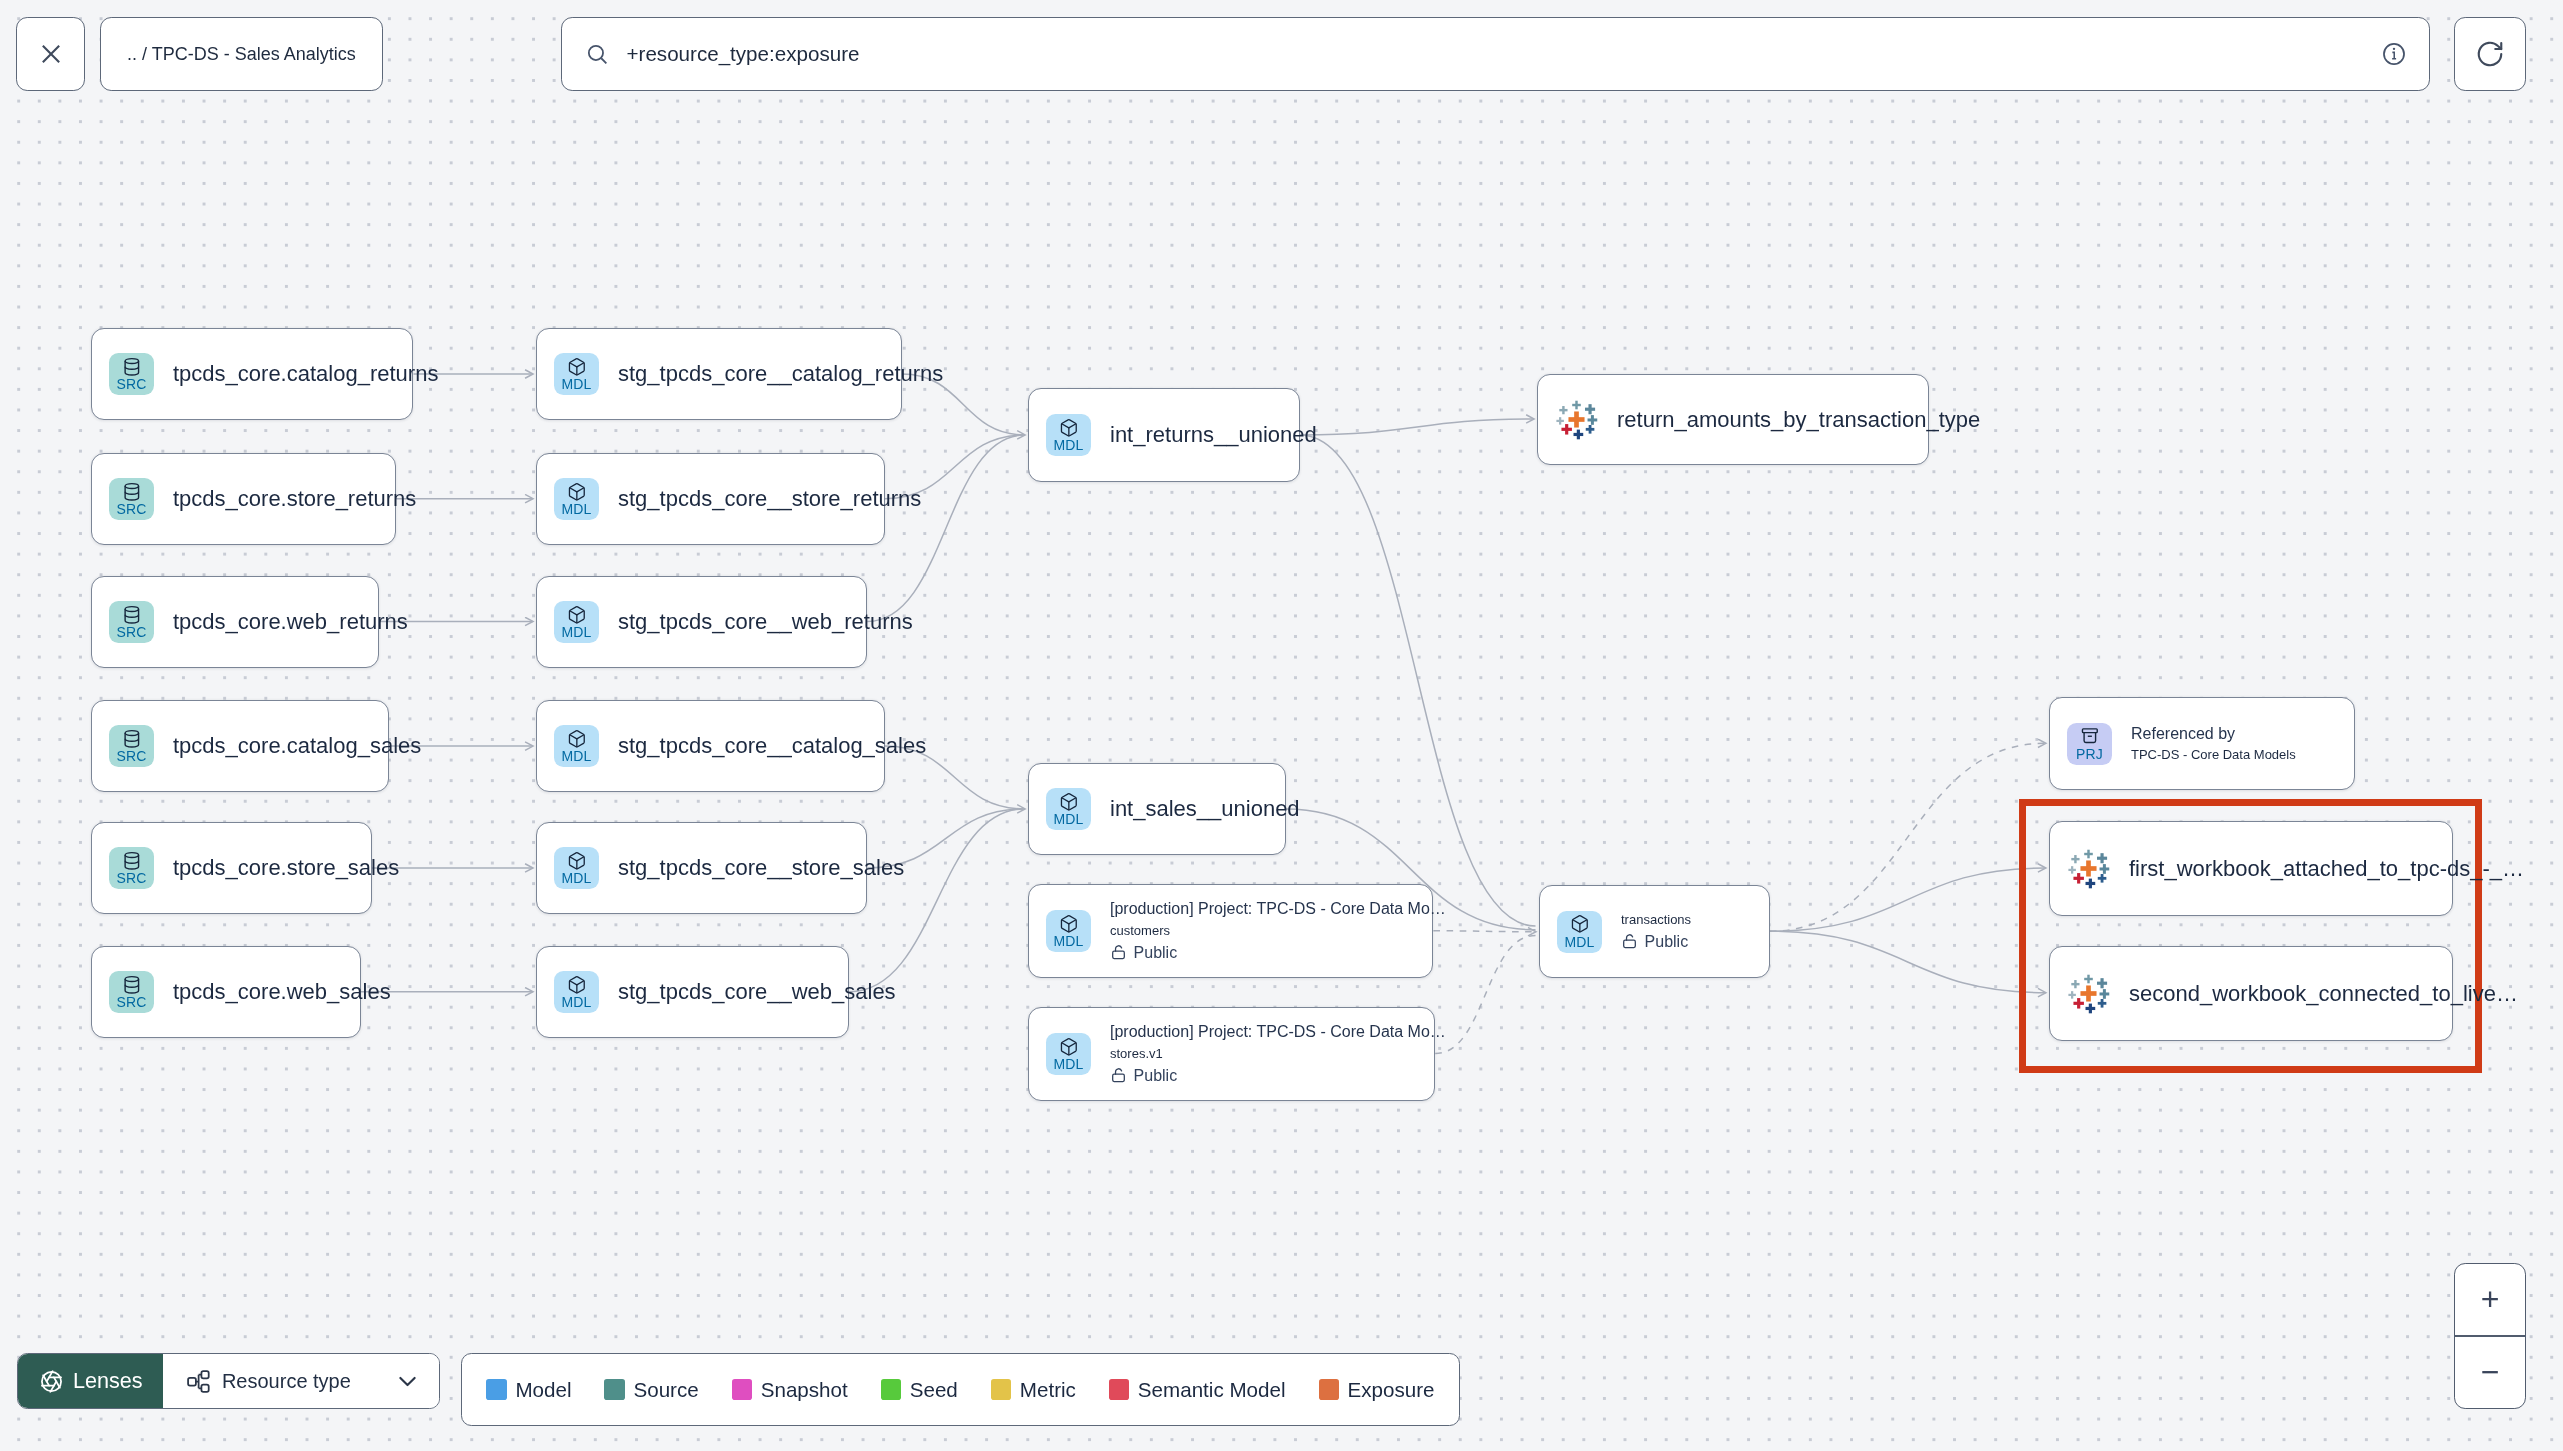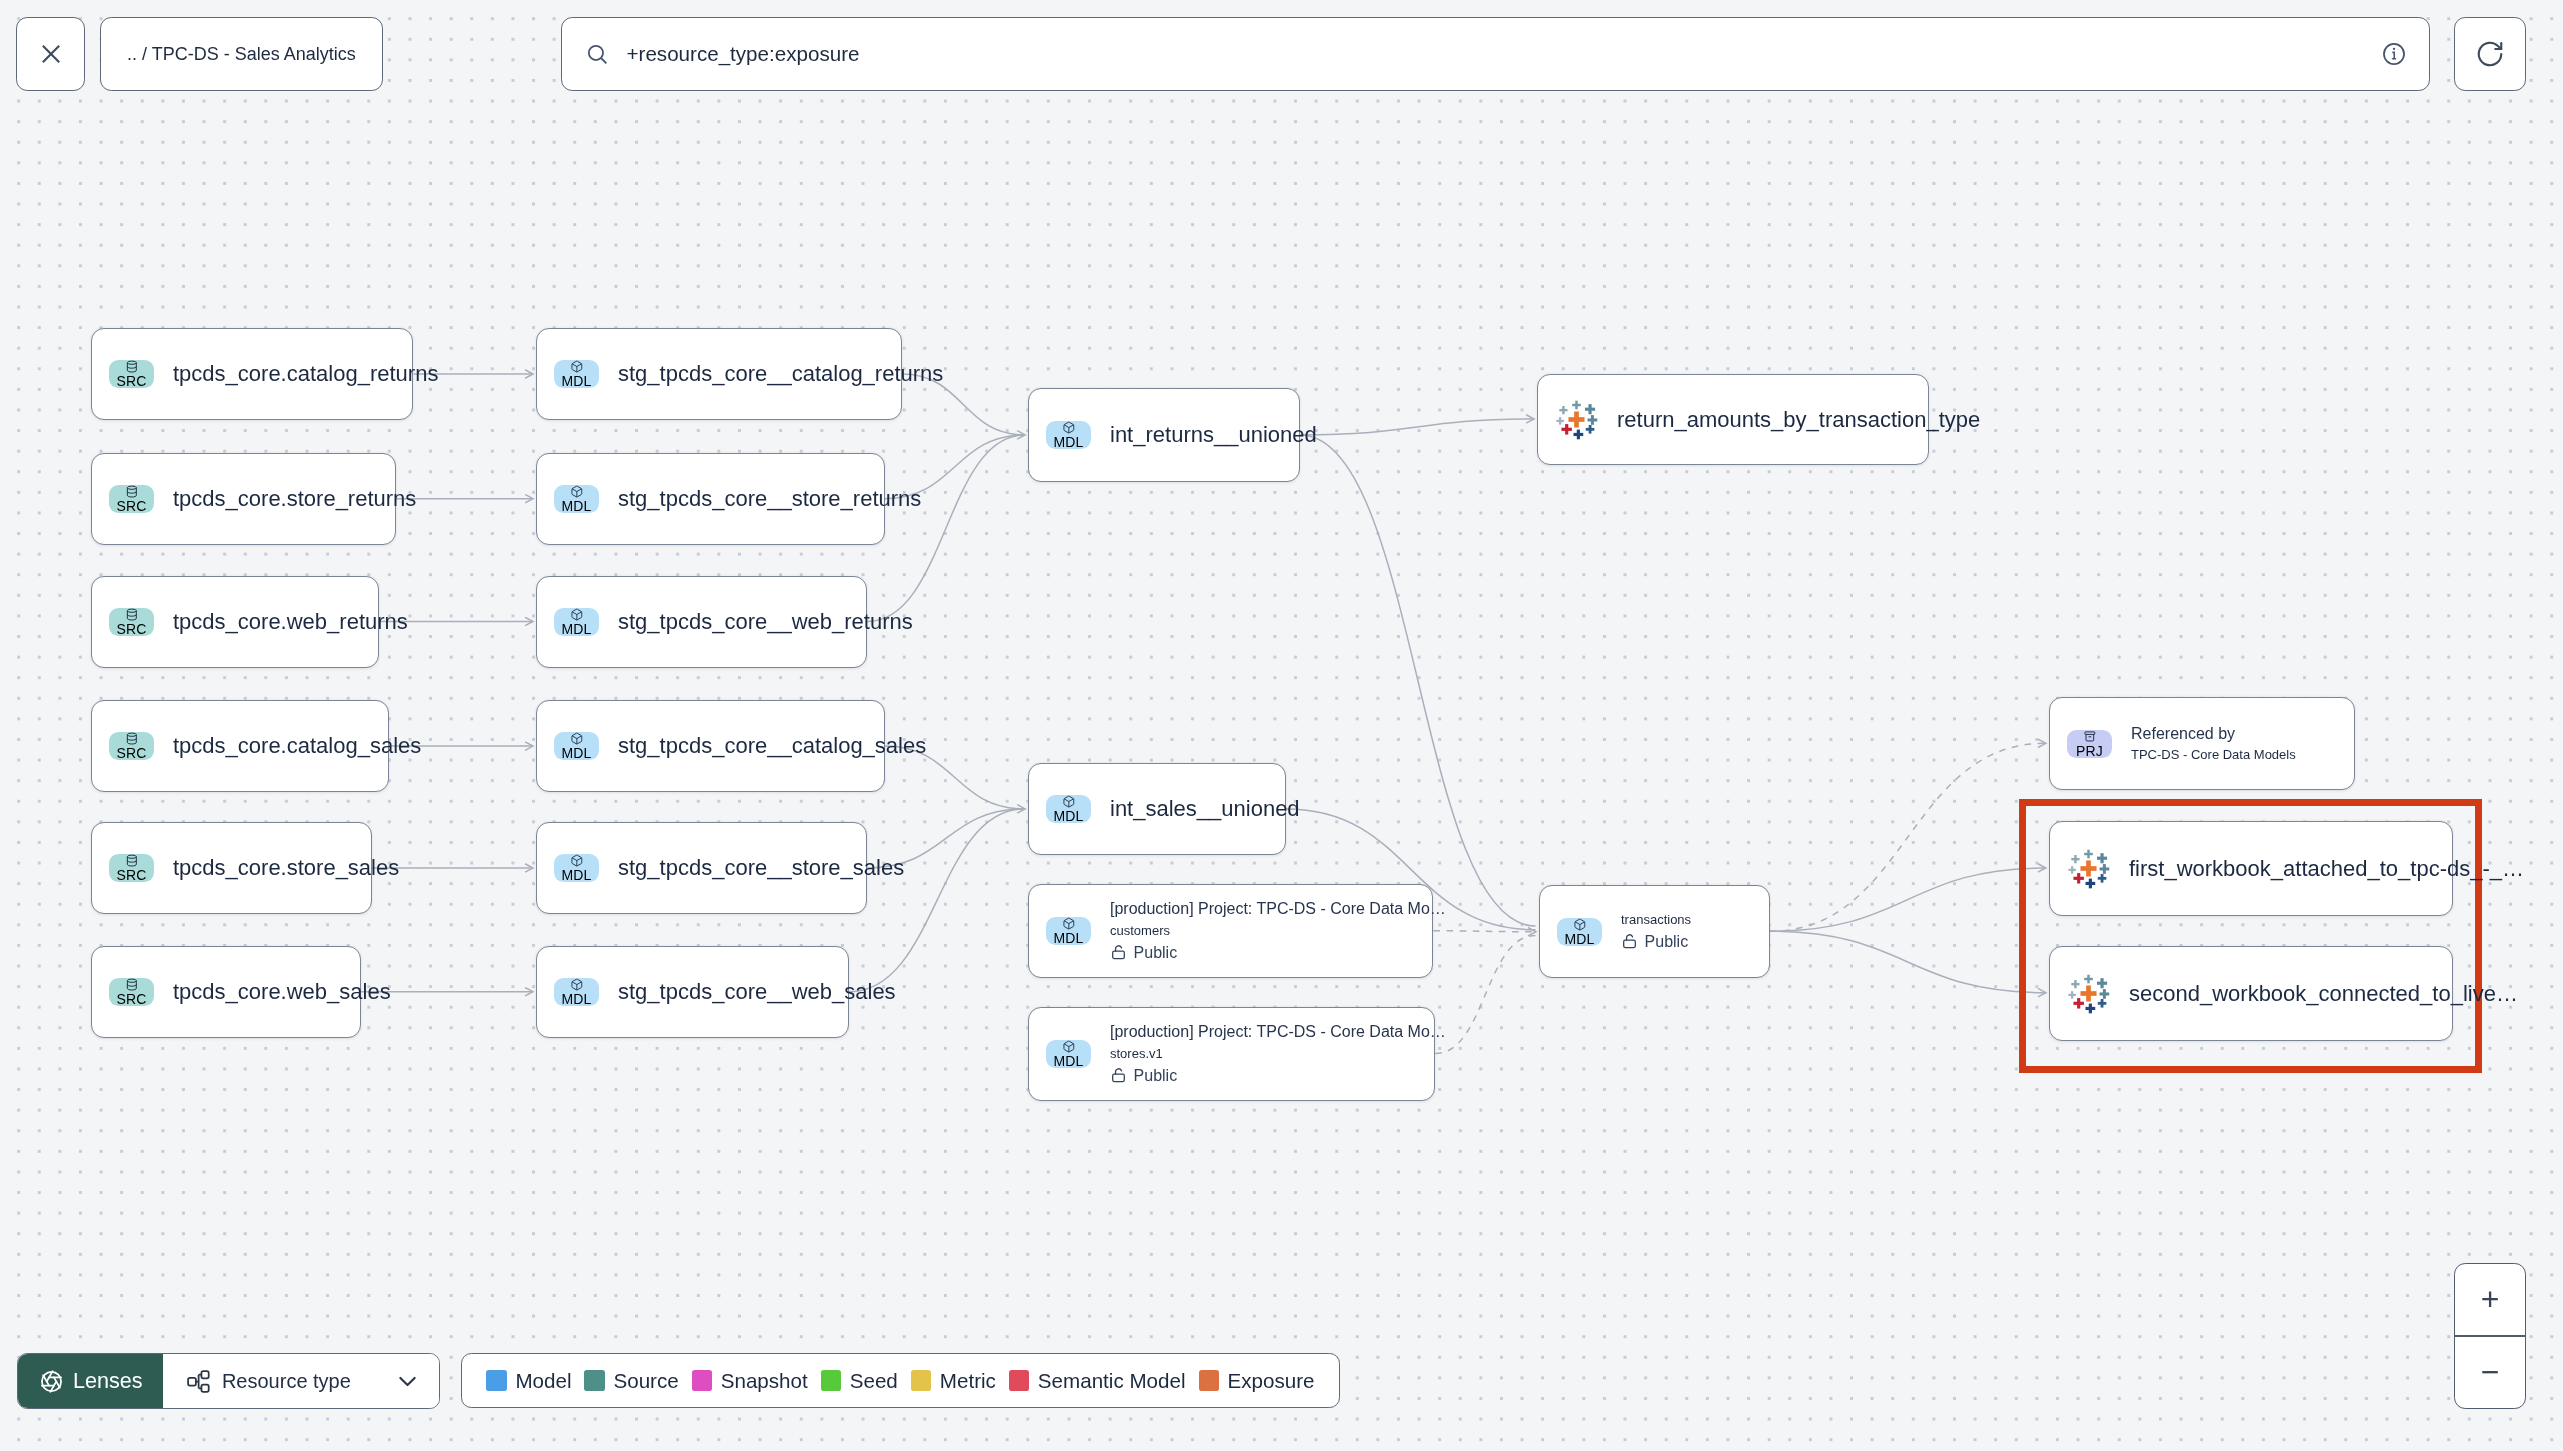--- a/index.html
+++ b/index.html
@@ -30,21 +30,21 @@
     font-family:inherit;font-size:20.6px;color:#1e2a3e;
   }
   
   .node{
     position:absolute;background:#fff;border:1.9px solid #7b8596;border-radius:13px;
     display:flex;align-items:center;box-sizing:border-box;
     padding:0 15px 0 17px;gap:19px;cursor:pointer;
     box-shadow:0 0.9px 2.8px rgba(20,30,50,.10);z-index:3;
   }
   .chip{
-    width:45px;height:28px;border-radius:9.4px;flex:none;color:#000000;
+    width:45px;height:42px;border-radius:9.4px;flex:none;color:#0369a1;
     display:flex;flex-direction:column;align-items:center;justify-content:center;
   }
   .chip.source{background:#a9dbd8}
   .chip.model{background:#b7e0f8}
   .chip.project{background:#c6ccf4}
   .chip .badge{font-size:14px;line-height:1;margin-top:0.9px;letter-spacing:0.2px;}
   .node .label{font-size:22px;color:#1c2940;white-space:nowrap;}
   .node .label.lg{font-size:13px;}
   .node .sub{font-size:16px;color:#26344d;white-space:nowrap;margin-bottom:4.7px;}
   .node .access{font-size:16px;color:#33425c;display:flex;align-items:center;gap:6.6px;margin-top:5.6px;}
@@ -64,23 +64,23 @@
   #lenses-btn{
     background:#2e5c53;color:#fff;display:flex;align-items:center;gap:9.4px;
     padding:0 20.6px;font-size:21.6px;cursor:pointer;
   }
   #rtype-btn{
     display:flex;align-items:center;gap:11.2px;padding:0 22.5px;font-size:20px;color:#222f44;
     cursor:pointer;background:#fff;
   }
   #rtype-btn .spacer{width:24.4px;}
   #legend{
-    position:absolute;left:461px;top:1353px;height:55px;
+    position:absolute;left:461px;top:1353px;height:73px;
     border:1.9px solid #5d6879;border-radius:10.3px;background:#fff;
-    display:inline-flex;align-items:center;gap:13px;padding:0 24.4px;box-sizing:border-box;z-index:5;
+    display:inline-flex;align-items:center;gap:33px;padding:0 24.4px;box-sizing:border-box;z-index:5;
   }
   .lg-item{display:flex;align-items:center;gap:8.4px;font-size:20.6px;color:#1c2940;white-space:nowrap;}
   .lg-swatch{width:20.6px;height:20.6px;border-radius:2.8px;flex:none;}
   #zoomctl{
     position:absolute;left:2454px;top:1263px;width:72px;height:146px;
     background:#fff;border:1.9px solid #515c6e;border-radius:11.2px;box-sizing:border-box;
     display:flex;flex-direction:column;z-index:5;overflow:hidden;
   }
   #zoomctl .zbtn{
     flex:1;display:flex;align-items:center;justify-content:center;

